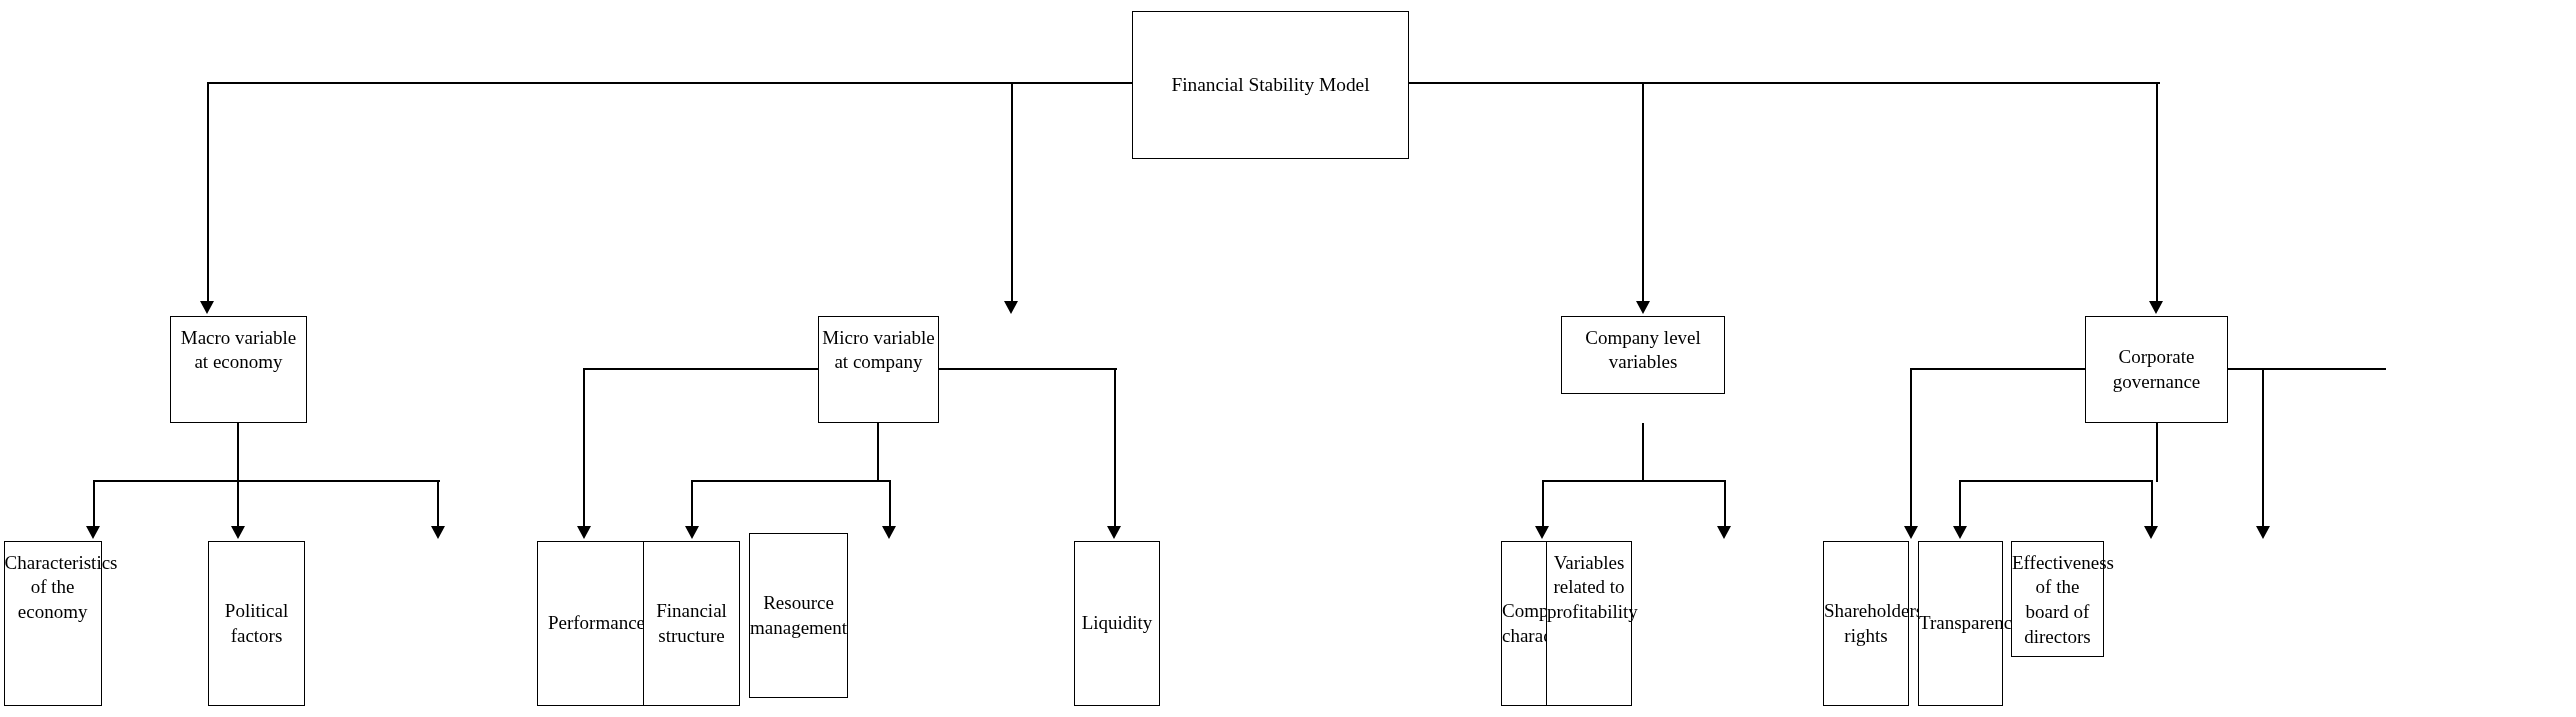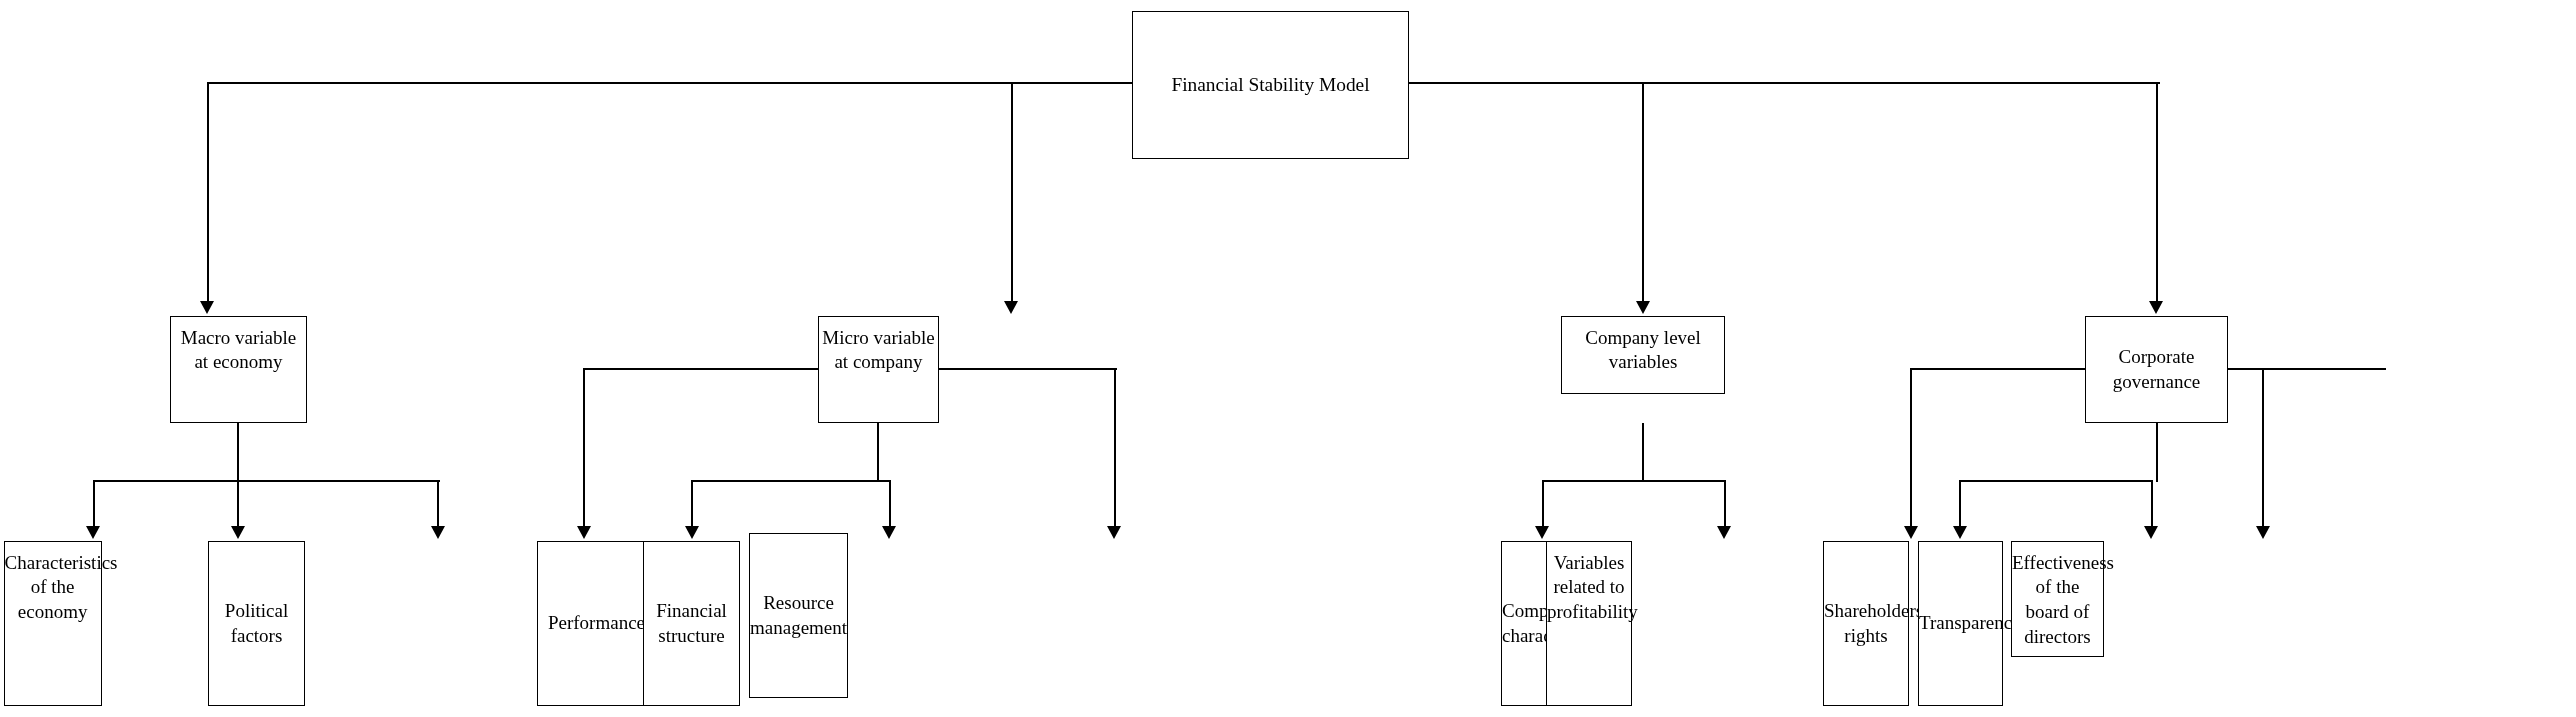--- a/index.html
+++ b/index.html
@@ -163,20 +163,23 @@
   <div class="node leaf-node v-mid" style="left:643px; top:541px; width:97px; height:165px;">
     <span class="lbl">Financial
 structure</span>
   </div>
 
   <div class="node leaf-node v-mid" style="left:749px; top:533px; width:99px; height:165px;">
     <span class="lbl">Resource
 management</span>
   </div>
 
+  <div class="node leaf-node v-mid" style="left:1074px; top:541px; width:86px; height:165px;">
+    <span class="lbl">Liquidity</span>
+  </div>
 
   <div class="node leaf-node v-mid" style="left:1501px; top:541px; width:85px; height:165px;">
     <span class="lbl">Company's
 characteristics</span>
   </div>
 
   <div class="node leaf-node v-top pad-top" style="left:1546px; top:541px; width:86px; height:165px;">
     <span class="lbl">Variables
 related to
 profitability</span>

